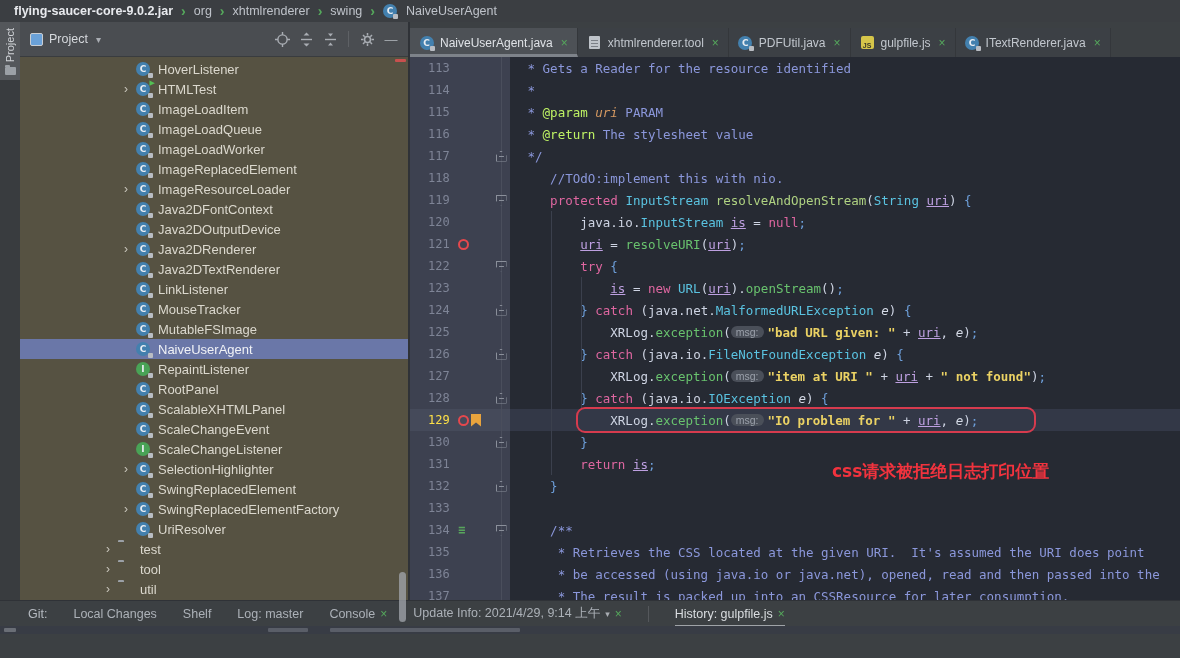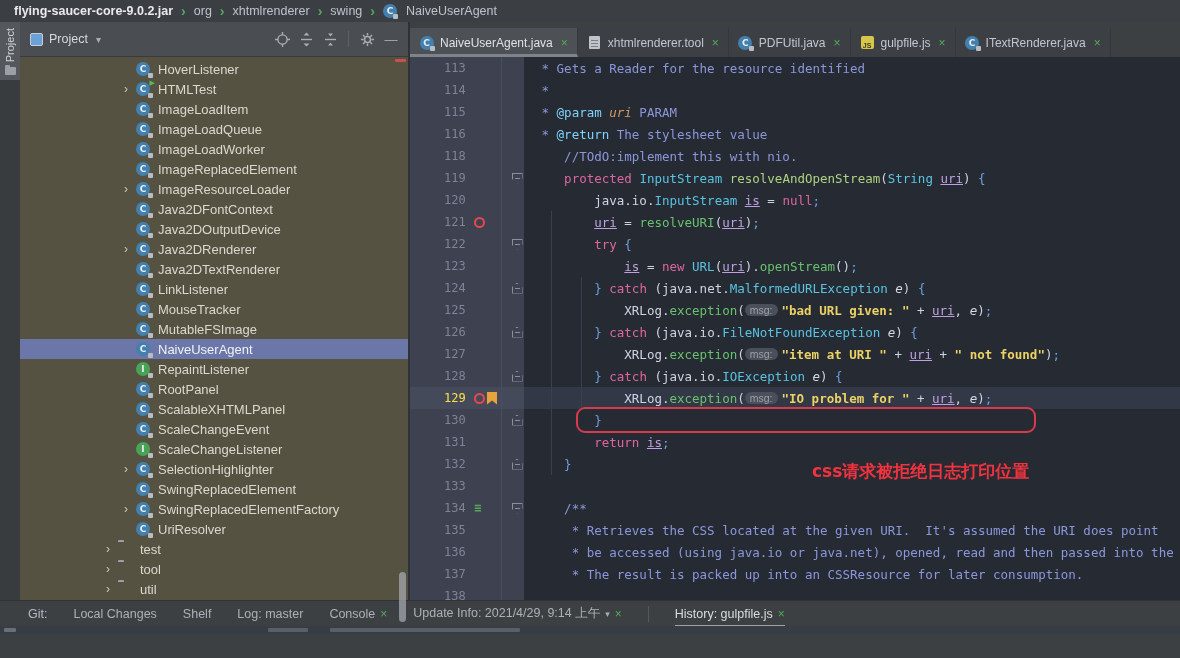--- a/index.html
+++ b/index.html
@@ -57,21 +57,21 @@
   .tico2 { width:15px; height:15px; position:relative; display:flex; align-items:center; justify-content:center; }
   .conf-ico { width:11px; height:13px; background:#BFC4CA; border-radius:1px;
      background-image:linear-gradient(#7B8087,#7B8087),linear-gradient(#7B8087,#7B8087),linear-gradient(#7B8087,#7B8087);
      background-size:7px 1px,7px 1px,7px 1px; background-position:2px 4px,2px 7px,2px 10px; background-repeat:no-repeat; }
   .js-ico { width:13px; height:13px; background:#D6C64A; border-radius:2px; color:#3A3A28; font-size:7px; font-weight:bold; display:flex; align-items:flex-end; justify-content:center; }
 
   .code-wrap { flex:1; background:#262A33; position:relative; overflow:hidden;
                font-family:"DejaVu Sans Mono",monospace; font-size:12.5px; }
   .ln { height:22px; display:flex; align-items:center; white-space:pre; }
   .gut { flex:0 0 100px; height:22px; background:#3D4150; display:flex; align-items:center; color:#7E8496; font-size:12px; }
-  .gut .num { width:30px; margin-left:34px; }
+  .gut .num { width:30px; margin-left:18px; }
   .gut .icoslot { width:36px; display:flex; align-items:center; gap:2px; }
   .gut .foldslot { width:14px; display:flex; align-items:center; justify-content:center; }
   .ln.cur .gut { background:#454A5A; }
   .ln.cur .codepart { background:#333847; }
   .ln.cur .num { color:#fde047; }
   .codepart { flex:1; padding-left:10px; height:22px; display:flex; align-items:center; white-space:pre; overflow:hidden; }
   .bp { width:11px; height:11px; border:2px solid #E5484D; border-radius:50%; }
   .bm { width:10px; height:13px; background:#E8A33D; clip-path:polygon(0 0,100% 0,100% 100%,50% 70%,0 100%); }
   .impl { color:#58A55C; font-size:12px; font-weight:bold; letter-spacing:-1px; }
   .fm { width:11px; height:11px; border:1px solid #8A8F9A;
@@ -83,21 +83,21 @@
   .pln  { color:#CED4E3; }
   .kw   { color:#DE66A0; }
   .typ  { color:#5AC3E1; }
   .mdecl{ color:#AFD282; }
   .call { color:#69C36E; }
   .str  { color:#EBD264; font-weight:bold; }
   .vr   { color:#BEA0E1; text-decoration:underline; }
   .brc  { color:#6EA0DC; }
   .semi { color:#6EA0DC; }
   .doc  { color:#8B97DB; }
-  .tag  { color:#7dd3fc; }
+  .tag  { color:#bef264; }
   .dpar { color:#D79A62; font-style:italic; }
   .ital { color:#D5DAE6; font-style:italic; }
   .hint { background:#4A4F59; color:#9BA1AB; border-radius:7px; padding:0 5px; font-size:10.5px;
           font-family:"Liberation Sans",sans-serif; margin-right:4px; }
 
   .guide { position:absolute; width:1px; background:#3B404D; }
   .foldline { position:absolute; width:1px; background:#4A4E5C; left:91px; }
   .redbox { position:absolute; border:2.5px solid #D63B4E; border-radius:9px; }
   .cn-note { position:absolute; color:#F2333E; font-weight:bold; font-size:17px;
              font-family:"DejaVu Sans",sans-serif; }
@@ -420,20 +420,21 @@
         </div>
       <div class="code-wrap" id="codewrap">
         <div class="foldline" style="top:0;bottom:0;"></div>
         <div class="guide" style="left:141px;top:154px;height:264px;"></div>
         <div class="guide" style="left:171px;top:220px;height:132px;"></div>
         <div id="lines">
             <div class="ln"><div class="gut"><span class="num">113</span><span class="icoslot"></span><span class="foldslot"></span></div><div class="codepart"><span class="doc"> * Gets a Reader for the resource identified</span></div></div>
             <div class="ln"><div class="gut"><span class="num">114</span><span class="icoslot"></span><span class="foldslot"></span></div><div class="codepart"><span class="doc"> *</span></div></div>
             <div class="ln"><div class="gut"><span class="num">115</span><span class="icoslot"></span><span class="foldslot"></span></div><div class="codepart"><span class="doc"> * </span><span class="tag">@param</span><span class="doc"> </span><span class="dpar">uri</span><span class="doc"> PARAM</span></div></div>
             <div class="ln"><div class="gut"><span class="num">116</span><span class="icoslot"></span><span class="foldslot"></span></div><div class="codepart"><span class="doc"> * </span><span class="tag">@return</span><span class="doc"> The stylesheet value</span></div></div>
+            <div class="ln"><div class="gut"><span class="num">117</span><span class="icoslot"></span><span class="foldslot"><span class="fm up"></span></span></div><div class="codepart"><span class="doc"> */</span></div></div>
             <div class="ln"><div class="gut"><span class="num">118</span><span class="icoslot"></span><span class="foldslot"></span></div><div class="codepart"><span class="pln">    </span><span class="doc">//TOdO:implement this with nio.</span></div></div>
             <div class="ln"><div class="gut"><span class="num">119</span><span class="icoslot"></span><span class="foldslot"><span class="fm down"></span></span></div><div class="codepart"><span class="pln">    </span><span class="kw">protected</span><span class="pln"> </span><span class="typ">InputStream</span><span class="pln"> </span><span class="mdecl">resolveAndOpenStream</span><span class="pln">(</span><span class="typ">String</span><span class="pln"> </span><span class="vr">uri</span><span class="pln">) </span><span class="brc">{</span></div></div>
             <div class="ln"><div class="gut"><span class="num">120</span><span class="icoslot"></span><span class="foldslot"></span></div><div class="codepart"><span class="pln">        java.io.</span><span class="typ">InputStream</span><span class="pln"> </span><span class="vr">is</span><span class="pln"> = </span><span class="kw">null</span><span class="semi">;</span></div></div>
             <div class="ln"><div class="gut"><span class="num">121</span><span class="icoslot"><span class="bp"></span></span><span class="foldslot"></span></div><div class="codepart"><span class="pln">        </span><span class="vr">uri</span><span class="pln"> = </span><span class="call">resolveURI</span><span class="pln">(</span><span class="vr">uri</span><span class="pln">)</span><span class="semi">;</span></div></div>
             <div class="ln"><div class="gut"><span class="num">122</span><span class="icoslot"></span><span class="foldslot"><span class="fm down"></span></span></div><div class="codepart"><span class="pln">        </span><span class="kw">try</span><span class="pln"> </span><span class="brc">{</span></div></div>
             <div class="ln"><div class="gut"><span class="num">123</span><span class="icoslot"></span><span class="foldslot"></span></div><div class="codepart"><span class="pln">            </span><span class="vr">is</span><span class="pln"> = </span><span class="kw">new</span><span class="pln"> </span><span class="typ">URL</span><span class="pln">(</span><span class="vr">uri</span><span class="pln">).</span><span class="call">openStream</span><span class="pln">()</span><span class="semi">;</span></div></div>
             <div class="ln"><div class="gut"><span class="num">124</span><span class="icoslot"></span><span class="foldslot"><span class="fm up"></span></span></div><div class="codepart"><span class="pln">        </span><span class="brc">}</span><span class="pln"> </span><span class="kw">catch</span><span class="pln"> (java.net.</span><span class="typ">MalformedURLException</span><span class="pln"> </span><span class="ital">e</span><span class="pln">) </span><span class="brc">{</span></div></div>
             <div class="ln"><div class="gut"><span class="num">125</span><span class="icoslot"></span><span class="foldslot"></span></div><div class="codepart"><span class="pln">            XRLog.</span><span class="call">exception</span><span class="pln">(</span><span class="hint">msg:</span><span class="str">"bad URL given: "</span><span class="pln"> + </span><span class="vr">uri</span><span class="pln">, </span><span class="ital">e</span><span class="pln">)</span><span class="semi">;</span></div></div>
             <div class="ln"><div class="gut"><span class="num">126</span><span class="icoslot"></span><span class="foldslot"><span class="fm up"></span></span></div><div class="codepart"><span class="pln">        </span><span class="brc">}</span><span class="pln"> </span><span class="kw">catch</span><span class="pln"> (java.io.</span><span class="typ">FileNotFoundException</span><span class="pln"> </span><span class="ital">e</span><span class="pln">) </span><span class="brc">{</span></div></div>
             <div class="ln"><div class="gut"><span class="num">127</span><span class="icoslot"></span><span class="foldslot"></span></div><div class="codepart"><span class="pln">            XRLog.</span><span class="call">exception</span><span class="pln">(</span><span class="hint">msg:</span><span class="str">"item at URI "</span><span class="pln"> + </span><span class="vr">uri</span><span class="pln"> + </span><span class="str">" not found"</span><span class="pln">)</span><span class="semi">;</span></div></div>
@@ -443,21 +444,21 @@
             <div class="ln"><div class="gut"><span class="num">131</span><span class="icoslot"></span><span class="foldslot"></span></div><div class="codepart"><span class="pln">        </span><span class="kw">return</span><span class="pln"> </span><span class="vr">is</span><span class="semi">;</span></div></div>
             <div class="ln"><div class="gut"><span class="num">132</span><span class="icoslot"></span><span class="foldslot"><span class="fm up"></span></span></div><div class="codepart"><span class="pln">    </span><span class="brc">}</span></div></div>
             <div class="ln"><div class="gut"><span class="num">133</span><span class="icoslot"></span><span class="foldslot"></span></div><div class="codepart"></div></div>
             <div class="ln"><div class="gut"><span class="num">134</span><span class="icoslot"><span class="impl">≡</span></span><span class="foldslot"><span class="fm down"></span></span></div><div class="codepart"><span class="pln">    </span><span class="doc">/**</span></div></div>
             <div class="ln"><div class="gut"><span class="num">135</span><span class="icoslot"></span><span class="foldslot"></span></div><div class="codepart"><span class="doc">     * Retrieves the CSS located at the given URI.  It's assumed the URI does point</span></div></div>
             <div class="ln"><div class="gut"><span class="num">136</span><span class="icoslot"></span><span class="foldslot"></span></div><div class="codepart"><span class="doc">     * be accessed (using java.io or java.net), opened, read and then passed into the</span></div></div>
             <div class="ln"><div class="gut"><span class="num">137</span><span class="icoslot"></span><span class="foldslot"></span></div><div class="codepart"><span class="doc">     * The result is packed up into an CSSResource for later consumption.</span></div></div>
             <div class="ln"><div class="gut"><span class="num">138</span><span class="icoslot"></span><span class="foldslot"></span></div><div class="codepart"></div></div>
           </div>
         <div class="redbox" id="redbox" style="top: 350px; left: 166px; width: 460px; height: 26px;"></div>
-        <div class="cn-note" id="cnnote" style="left:402px;top:403px;">css请求被拒绝日志打印位置</div>
+        <div class="cn-note" id="cnnote" style="left:422px;top:403px;">css请求被拒绝日志打印位置</div>
         <div class="hscroll" style="left:75px;right:0;top:553px;"></div>
       </div>
     </div>
   </div>
 
   <div class="statusbar">
     <span style="color:#B6BBC2;">Git:</span>
     <span id="sbitems" style="display:flex;align-items:center;gap:26px;height:26px;">
         <span class="sb-item">
           <span>Local Changes</span>

